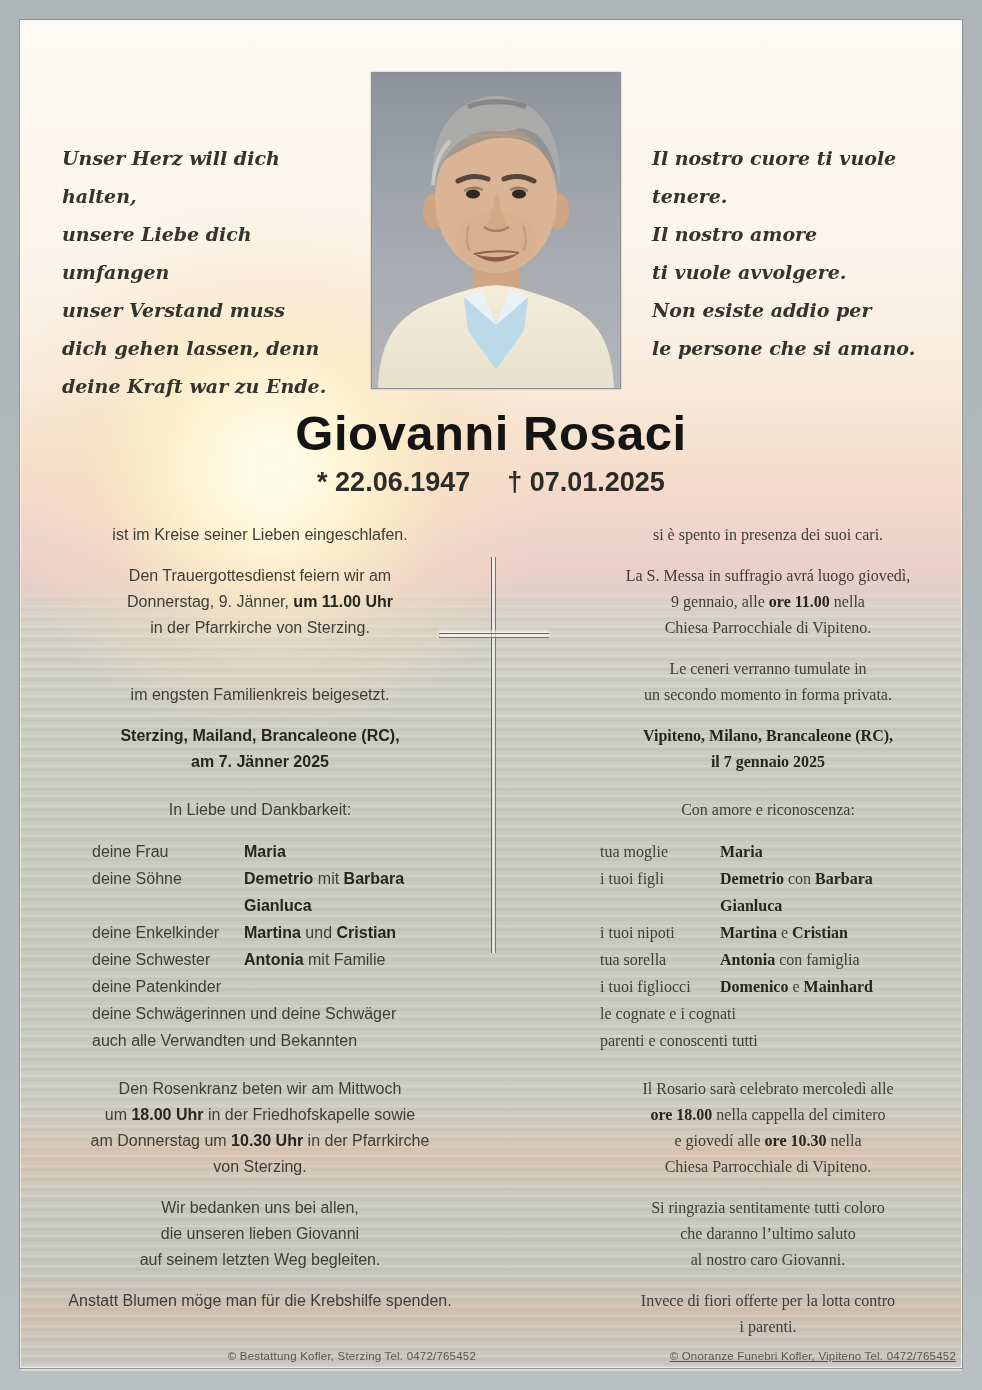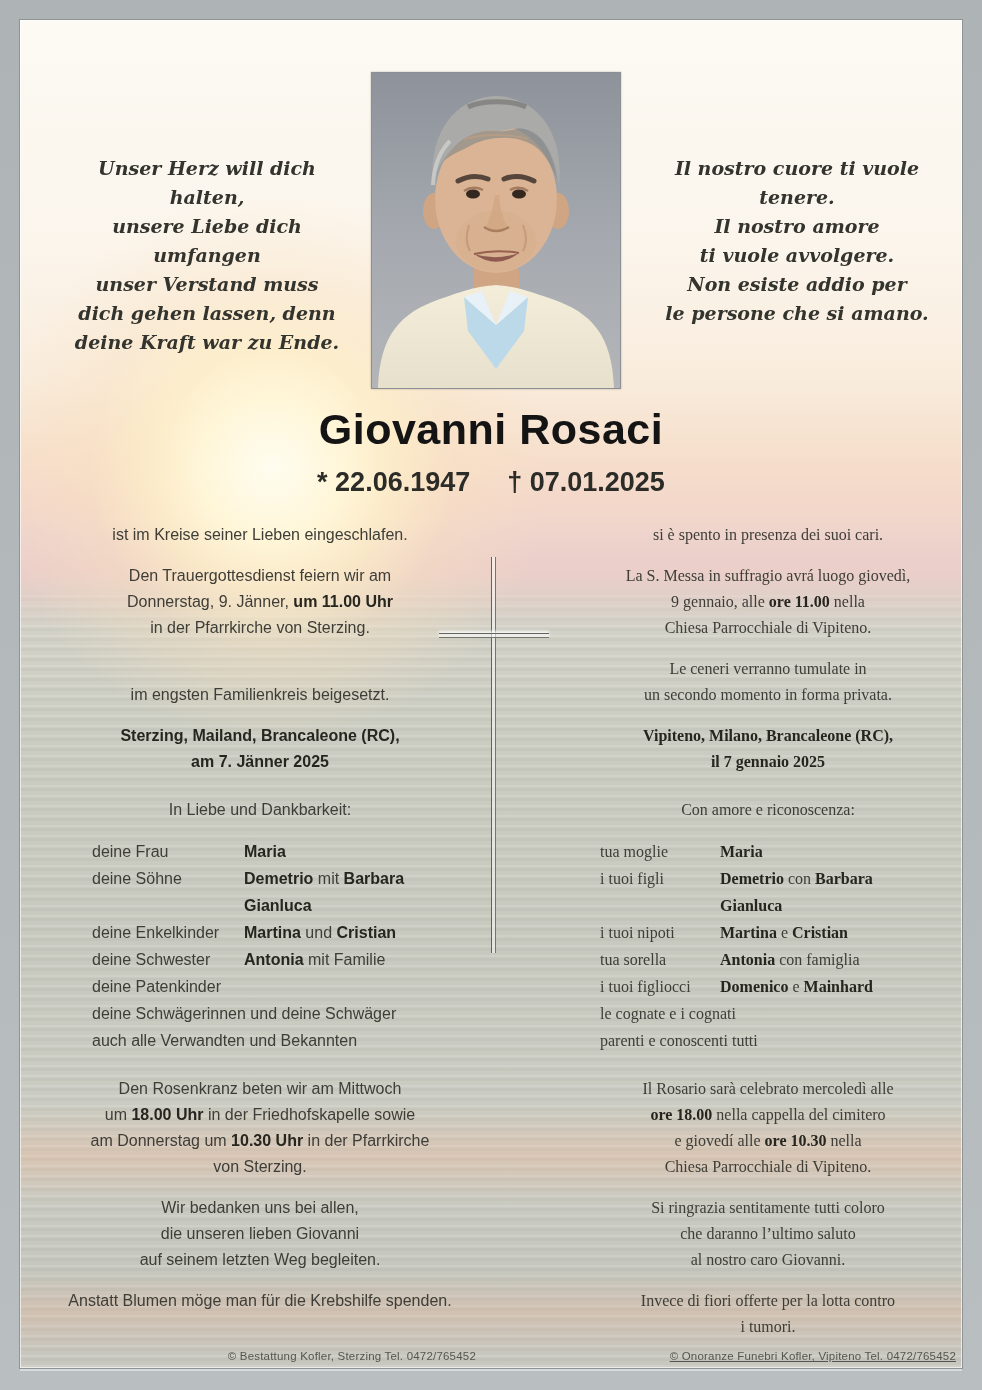--- a/index.html
+++ b/index.html
@@ -32,30 +32,30 @@
     background-position:0 0, 0 498px, 0 1085px, 0 1250px, 0 575px, 0 0, 0 575px;
   }
   
   .photo{
     position:absolute; left:351px; top:52px; width:248px; height:315px;
     border:1px solid #8c9094; background:#9a9ea4; box-shadow:0 0 2px rgba(0,0,0,.25);
   }
   .photo svg{display:block;width:100%;height:100%;}
   
   .poem{
-    position:absolute; top:134px; width:290px;
+    position:absolute; top:119px; width:290px;
     font-family:"DejaVu Serif", serif; font-style:italic; font-weight:600;
-    font-size:19px; line-height:29px; text-align:center; color:#34342e;
+    font-size:19px; line-height:38px; text-align:left; color:#34342e;
   }
   .poem-left{left:42px;}
   .poem-right{left:632px;}
   
   .name{
     position:absolute; top:385px; left:0; width:100%; text-align:center;
-    font-size:43px; font-weight:700; color:#141414; letter-spacing:.5px;
+    font-size:49px; font-weight:700; color:#141414; letter-spacing:.5px;
   }
   .dates{
     position:absolute; top:447px; left:0; width:100%;
     display:flex; justify-content:center; gap:37px;
     font-size:27px; font-weight:700; color:#2b2b27;
   }
   
   .cross-v{position:absolute; left:471px; top:537px; width:3px; height:396px;
     border-left:1px solid #63635f; border-right:1px solid #75756f; background:rgba(255,255,255,.5);}
   .cross-h{position:absolute; left:419px; top:613px; width:110px; height:3px;
@@ -229,21 +229,21 @@
           <div class="frow">
             <span class="flabel">i tuoi figliocci</span>
             <span class="fvalue"><b>Domenico</b><span> e </span><b>Mainhard</b></span>
           </div>
           <div class="ffull"><span>le cognate e i cognati</span></div>
           <div class="ffull"><span>parenti e conoscenti tutti</span></div>
         </div>
       <div class="paras paras-bottom">
           <p class="para"><span>Il Rosario sarà celebrato mercoledì alle</span><br><b>ore 18.00</b><span> nella cappella del cimitero</span><br><span>e giovedí alle </span><b>ore 10.30</b><span> nella</span><br><span>Chiesa Parrocchiale di Vipiteno.</span></p>
           <p class="para"><span>Si ringrazia sentitamente tutti coloro</span><br><span>che daranno l’ultimo saluto</span><br><span>al nostro caro Giovanni.</span></p>
-          <p class="para"><span>Invece di fiori offerte per la lotta contro</span><br><span>i tumori.</span></p>
+          <p class="para"><span>Invece di fiori offerte per la lotta contro</span><br><span>i parenti.</span></p>
         </div>
     </div>
 
     <div class="footer footer-left">© Bestattung Kofler, Sterzing Tel. 0472/765452</div>
     <div class="footer footer-right">© Onoranze Funebri Kofler, Vipiteno Tel. 0472/765452</div>
 
   </div>
 </div>
 
 </body></html>

